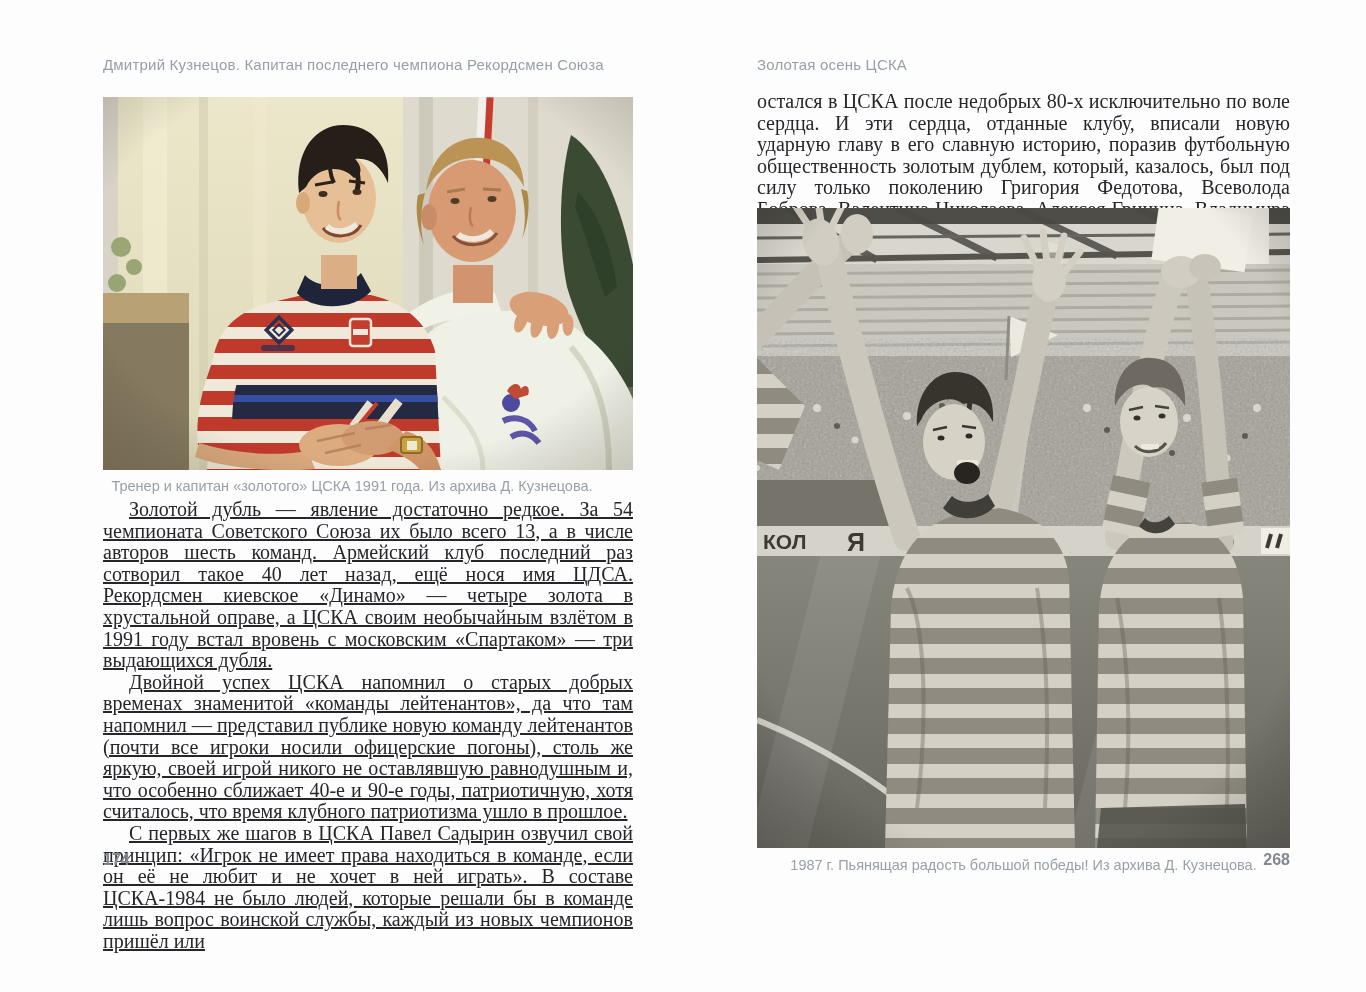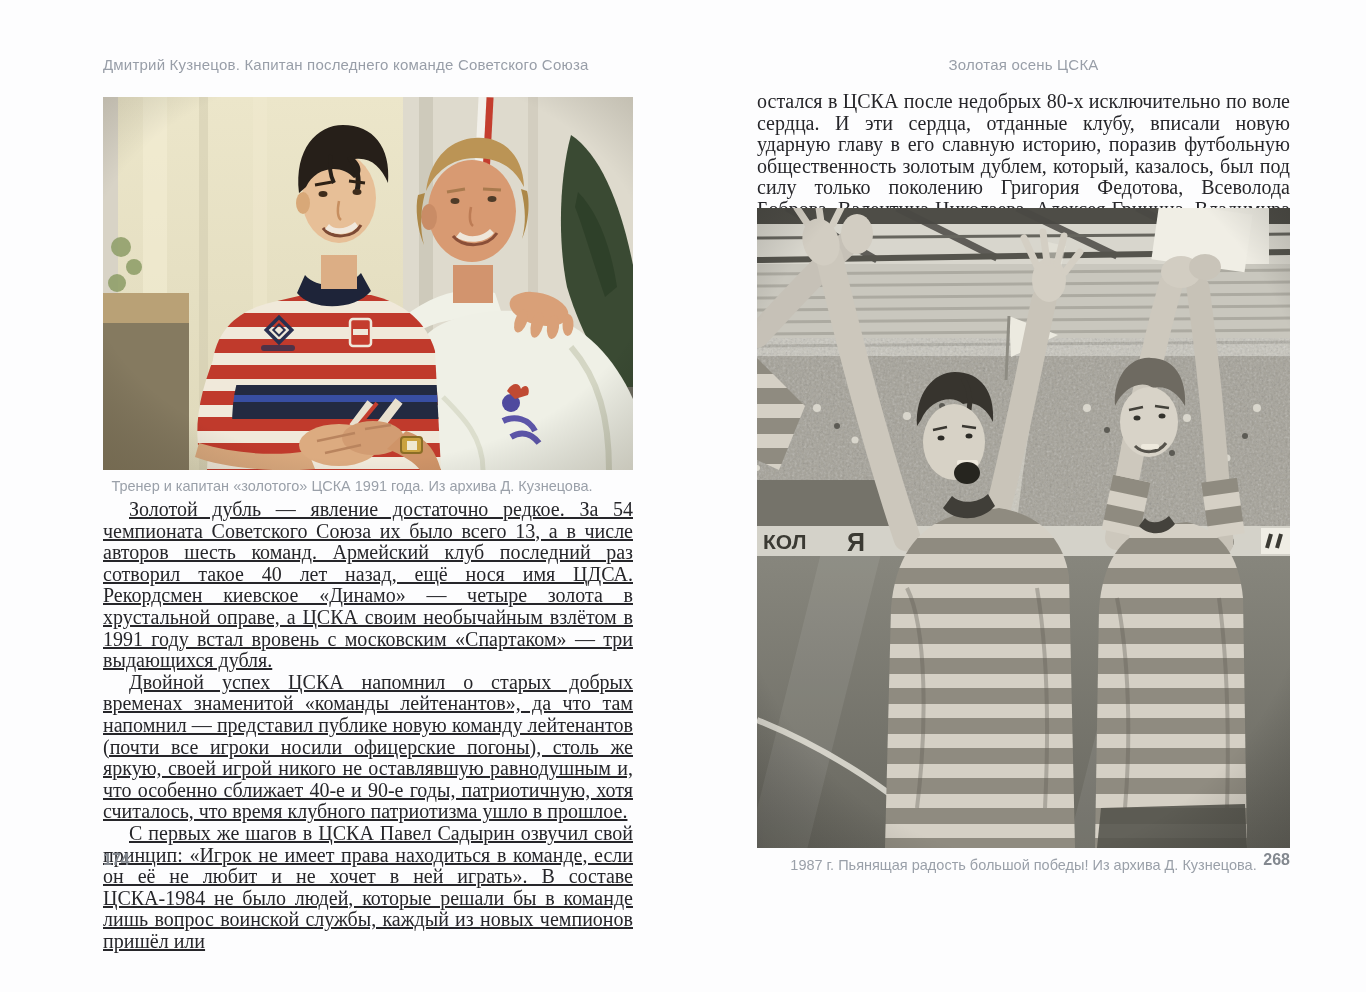--- a/index.html
+++ b/index.html
@@ -7,21 +7,21 @@
     width:1366px;height:992px;position:relative;overflow:hidden;
     background:#fbfbfc;
     font-family:"Liberation Sans",sans-serif;
   }
   .spread{position:absolute;inset:0;background:#fdfdfe;}
   .runhead{
     position:absolute;top:56px;font-size:15px;letter-spacing:.2px;
     color:#989ea8;white-space:nowrap;
   }
   #head-left{left:103px;width:530px;text-align:left;}
-  #head-right{left:757px;width:533px;text-align:center;}
+  #head-right{left:757px;width:533px;text-align:left;}
   .photo{position:absolute;overflow:hidden;background:#ddd;}
   #photo-left{left:103px;top:97px;width:530px;height:373px;}
   #photo-right{left:757px;top:208px;width:533px;height:640px;}
   .photo svg{display:block;width:100%;height:100%;}
   .caption{
     position:absolute;font-size:14.5px;color:#9aa0a9;text-align:center;
     white-space:nowrap;
   }
   #cap-left{left:87px;top:478px;width:530px;}
   #cap-right{left:757px;top:857px;width:533px;}
@@ -38,21 +38,21 @@
   }
   #num-left{left:103px;}
   #num-right{left:757px;width:533px;text-align:right;}
   .bb-letter{font-family:"Liberation Sans",sans-serif;font-weight:bold;fill:#3b3a33;}
 </style>
 </head>
 <body>
 
 <div class="spread">
 
-  <div class="runhead" id="head-left">Дмитрий Кузнецов. Капитан последнего команде Советского Союза</div>
+  <div class="runhead" id="head-left">Дмитрий Кузнецов. Капитан последнего чемпиона Рекордсмен Союза</div>
   <div class="runhead" id="head-right">Золотая осень ЦСКА</div>
 
   <div class="photo" id="photo-left">
     <svg viewBox="0 0 530 373" preserveAspectRatio="none">
       <defs>
         <linearGradient id="wall" x1="0" y1="0" x2="0" y2="1">
           <stop offset="0" stop-color="#ece6ca"></stop>
             <stop offset="1" stop-color="#dfd9bb"></stop>
         </linearGradient>
         <pattern id="redstripes" width="530" height="26" patternUnits="userSpaceOnUse" patternTransform="translate(0,8)">

